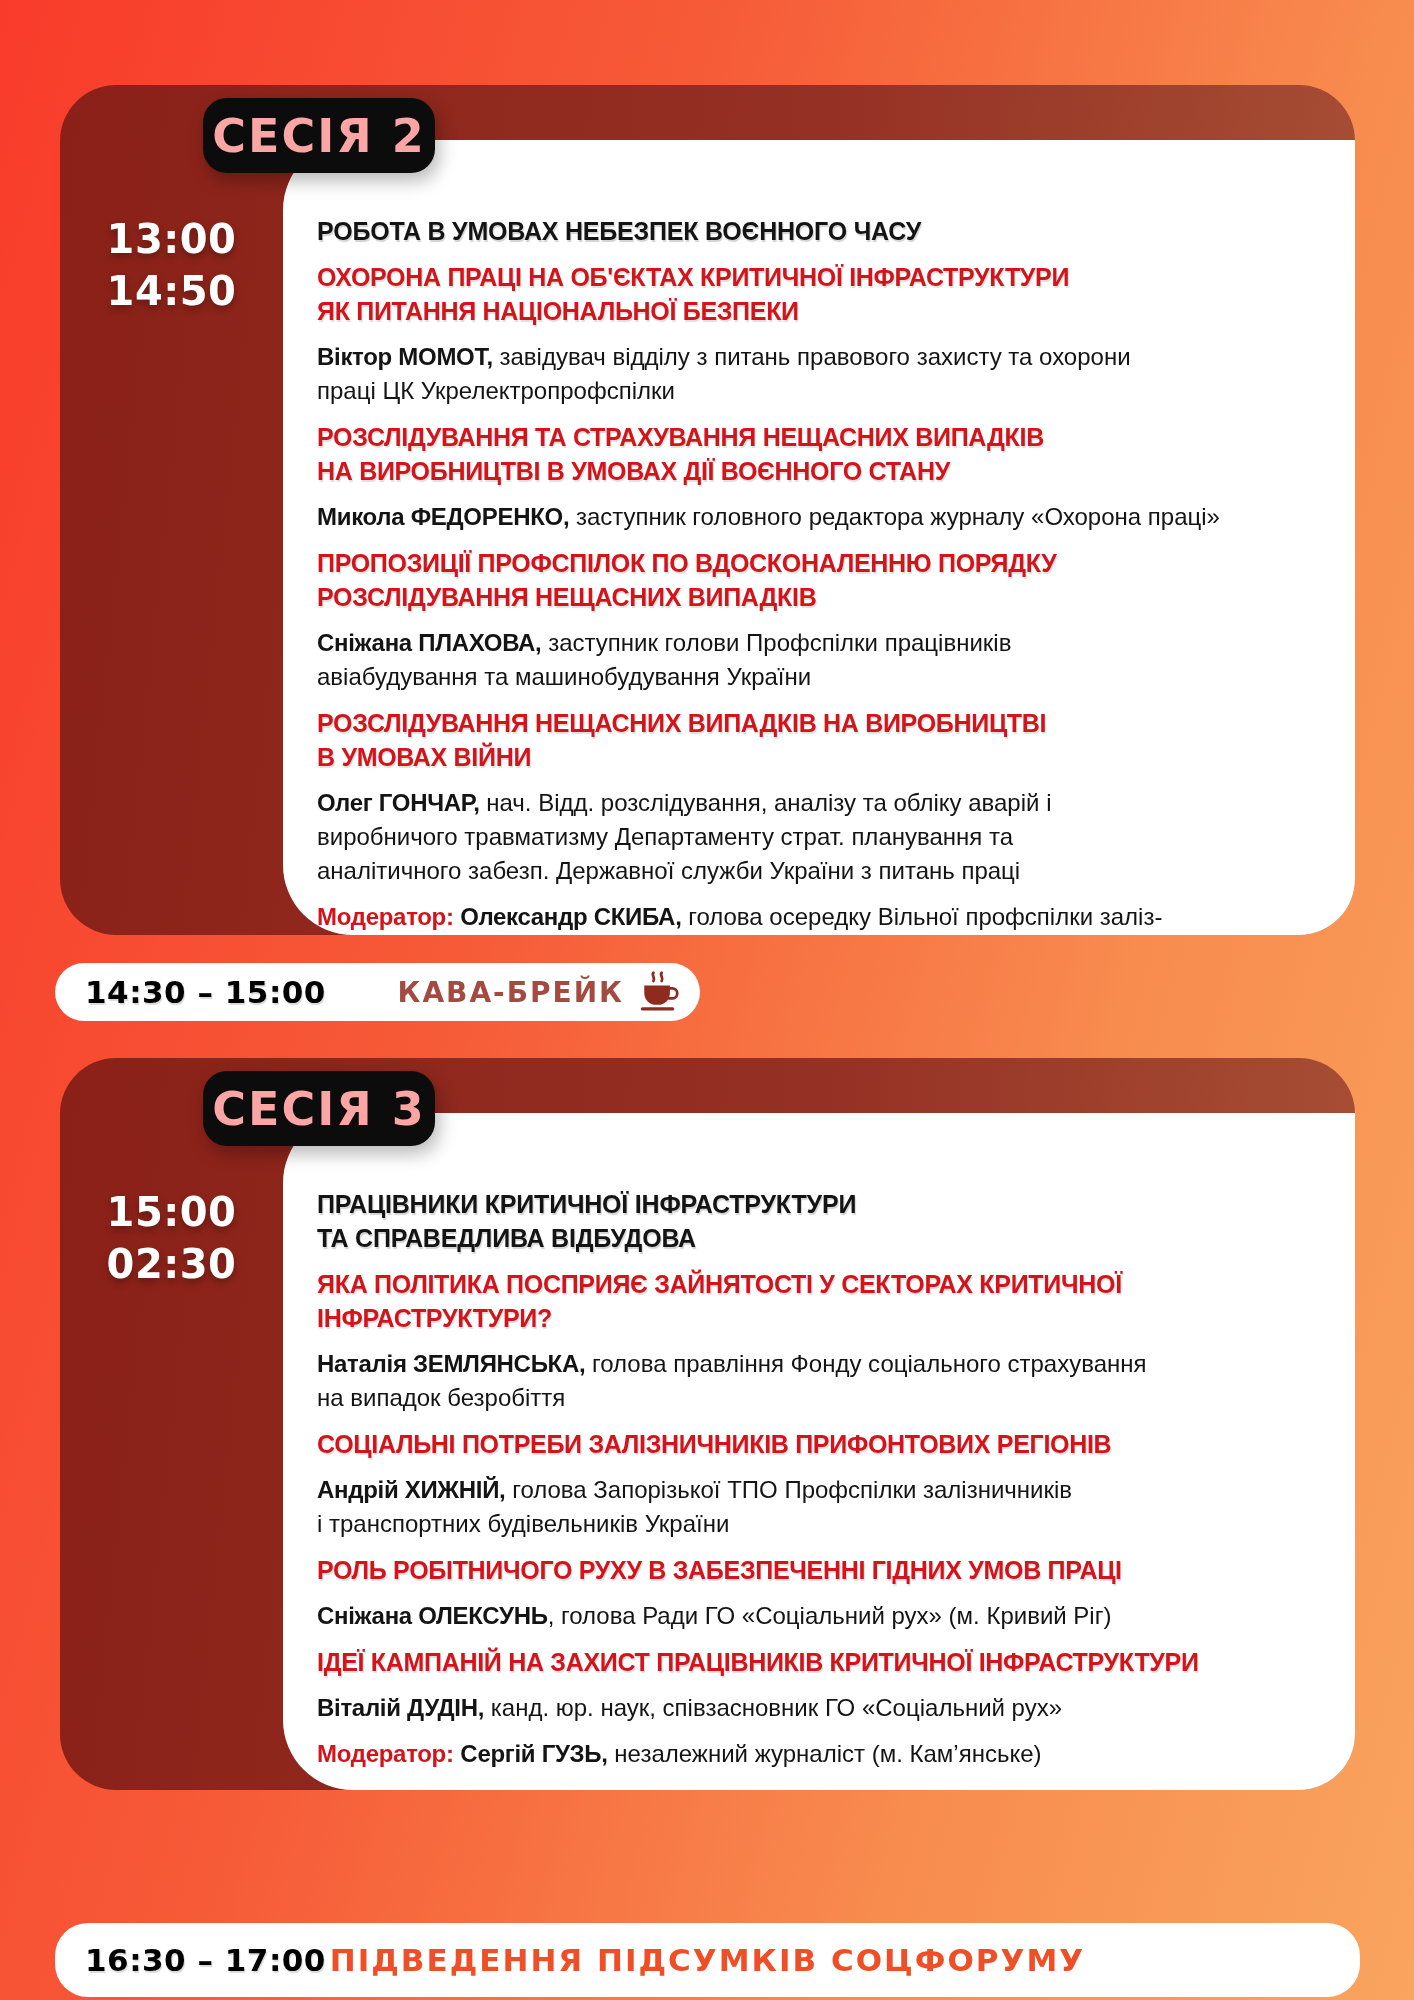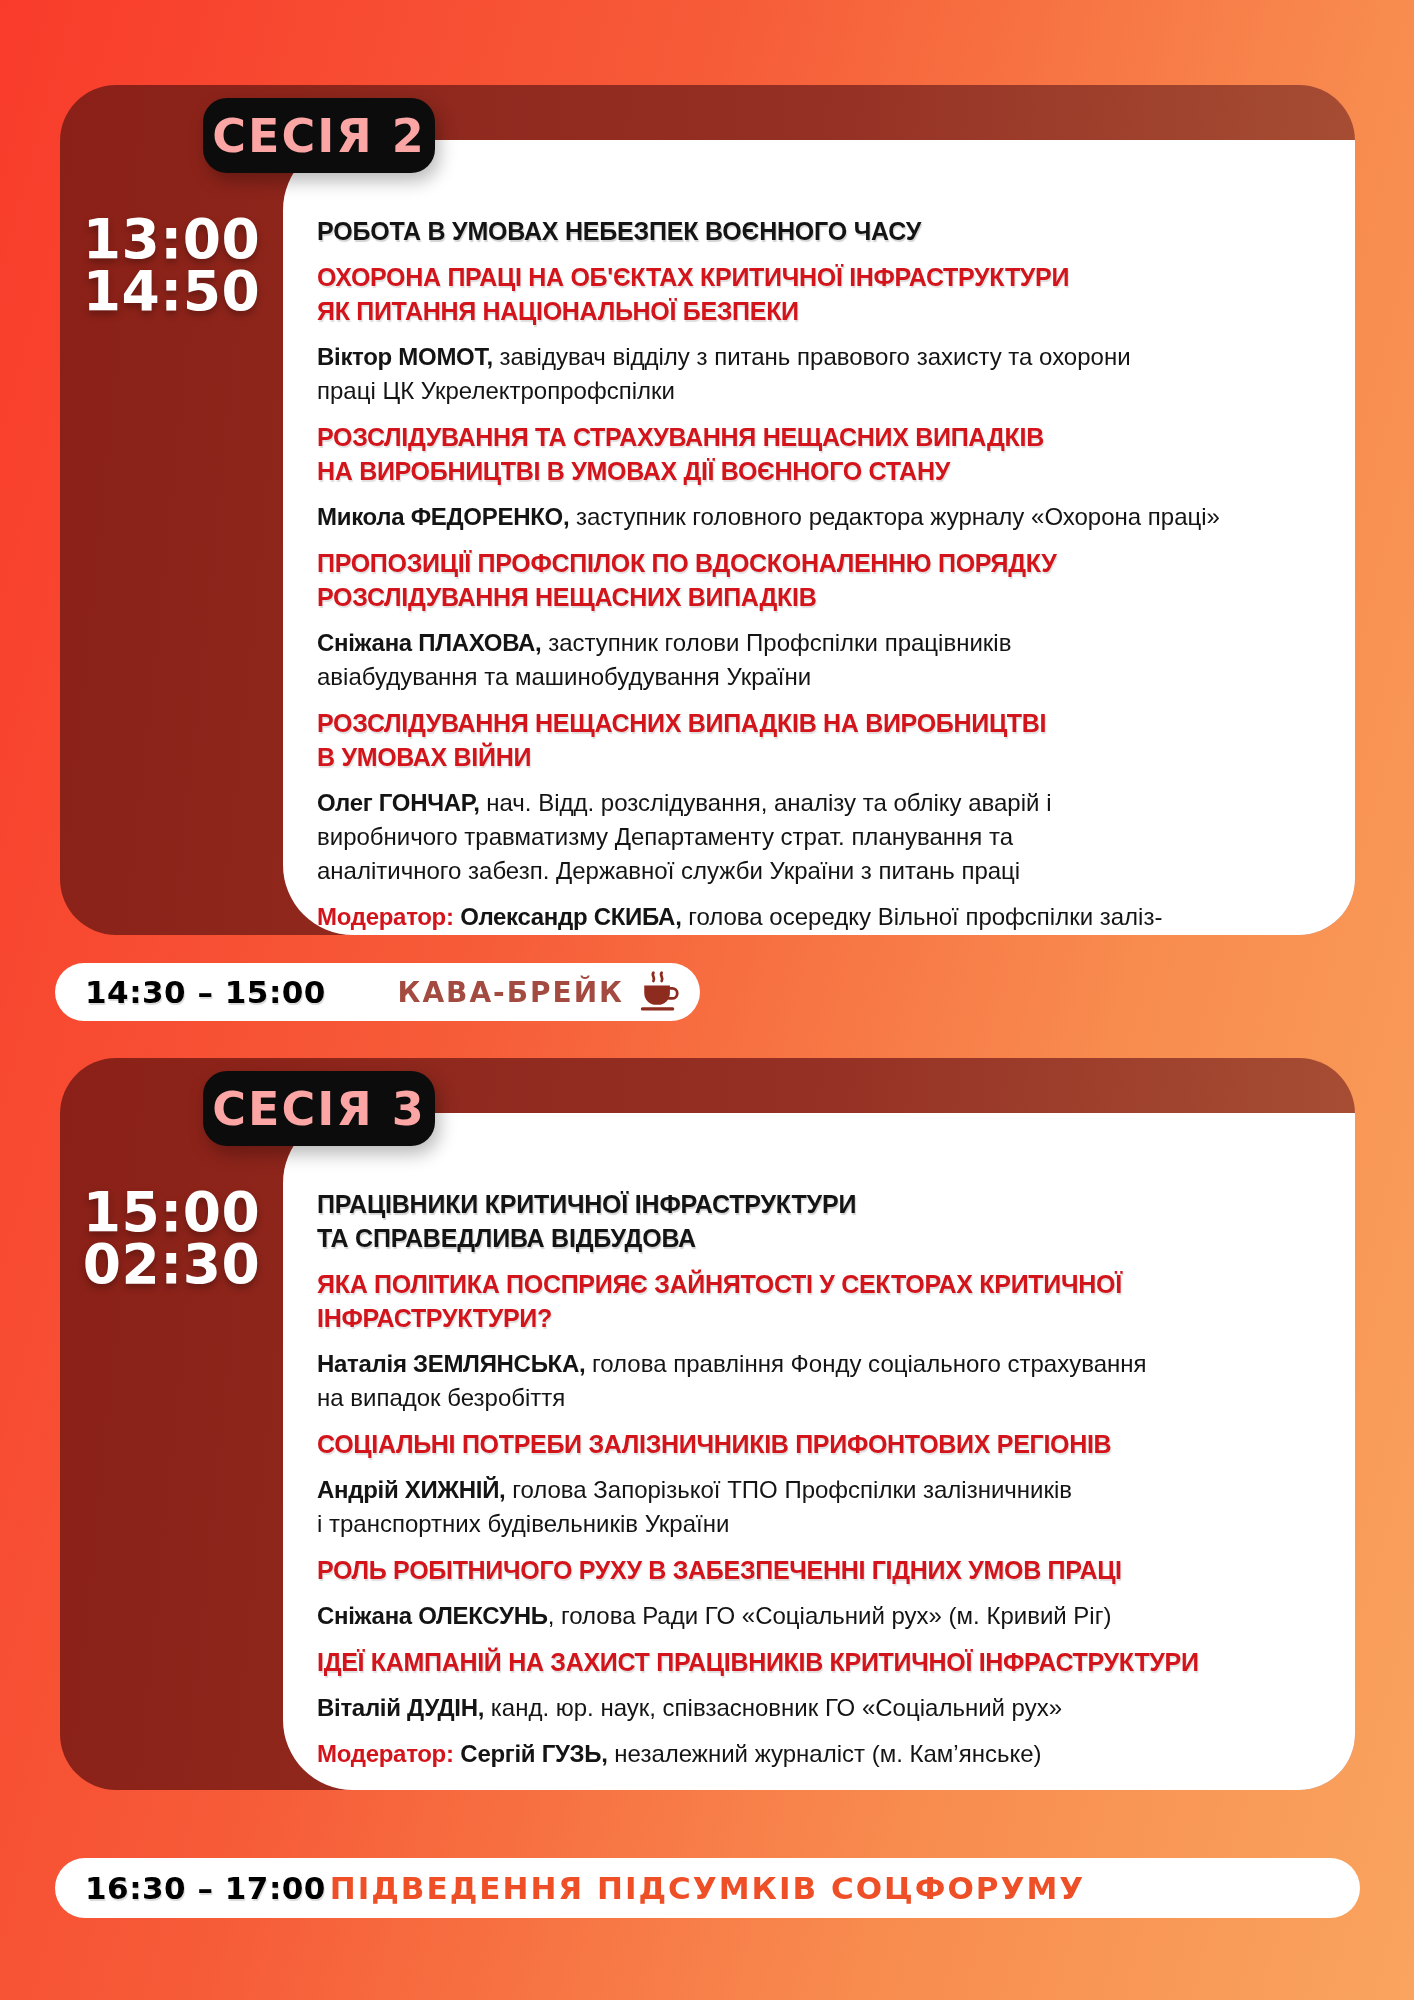--- a/index.html
+++ b/index.html
@@ -30,21 +30,21 @@
     display:flex;align-items:center;justify-content:center;
     box-shadow:4px 8px 18px rgba(0,0,0,0.28);
   }
   .session-badge span{
     color:#fca5a5;font-family:"DejaVu Sans",sans-serif;font-weight:bold;
     font-size:46px;letter-spacing:2px;
   }
   .session-time{
     position:absolute;left:0;top:128px;width:223px;text-align:center;
     color:#fff;font-family:"DejaVu Sans",sans-serif;font-weight:bold;
-    font-size:55px;line-height:52px;letter-spacing:0.5px;
+    font-size:40px;line-height:52px;letter-spacing:0.5px;
     text-shadow:0 4px 7px rgba(0,0,0,0.28);
   }
   .session-content{
     position:absolute;left:245px;top:117px;width:1040px;
     font-size:24px;line-height:34px;color:var(--ink);
   }
   .session-content p{margin:12px;white-space:pre-line;}
   .s-title{
     font-weight:bold;font-size:25px;letter-spacing:-0.2px;margin-bottom:36px;
     text-shadow:1px 2px 1px rgba(110,110,110,0.3);
@@ -57,21 +57,21 @@
   .s-moderator{margin-top:40px;}
   .mod-label{color:var(--red);font-weight:bold;letter-spacing:-0.3px;}
   .break-pill{
     position:absolute;background:var(--white);display:flex;align-items:center;
   }
   #coffee-pill{
     left:55px;top:963px;width:645px;height:58px;border-radius:29px;
     padding:0 20px 0 30px;box-sizing:border-box;justify-content:space-between;
   }
   #closing-pill{
-    left:55px;top:1858px;width:1305px;height:60px;border-radius:33px;
+    left:55px;top:1923px;width:1305px;height:74px;border-radius:33px;
     padding:16px 30px;box-sizing:border-box;
   }
   .pill-time{
     font-family:"DejaVu Sans",sans-serif;font-weight:bold;font-size:31px;
     letter-spacing:0.5px;color:#000000;white-space:nowrap;
     text-shadow:1px 2px 1px rgba(0,0,0,0.15);
   }
   .label-group{display:flex;align-items:center;gap:12px;}
   .coffee-label{
     font-family:"DejaVu Sans",sans-serif;font-weight:bold;font-size:28px;

